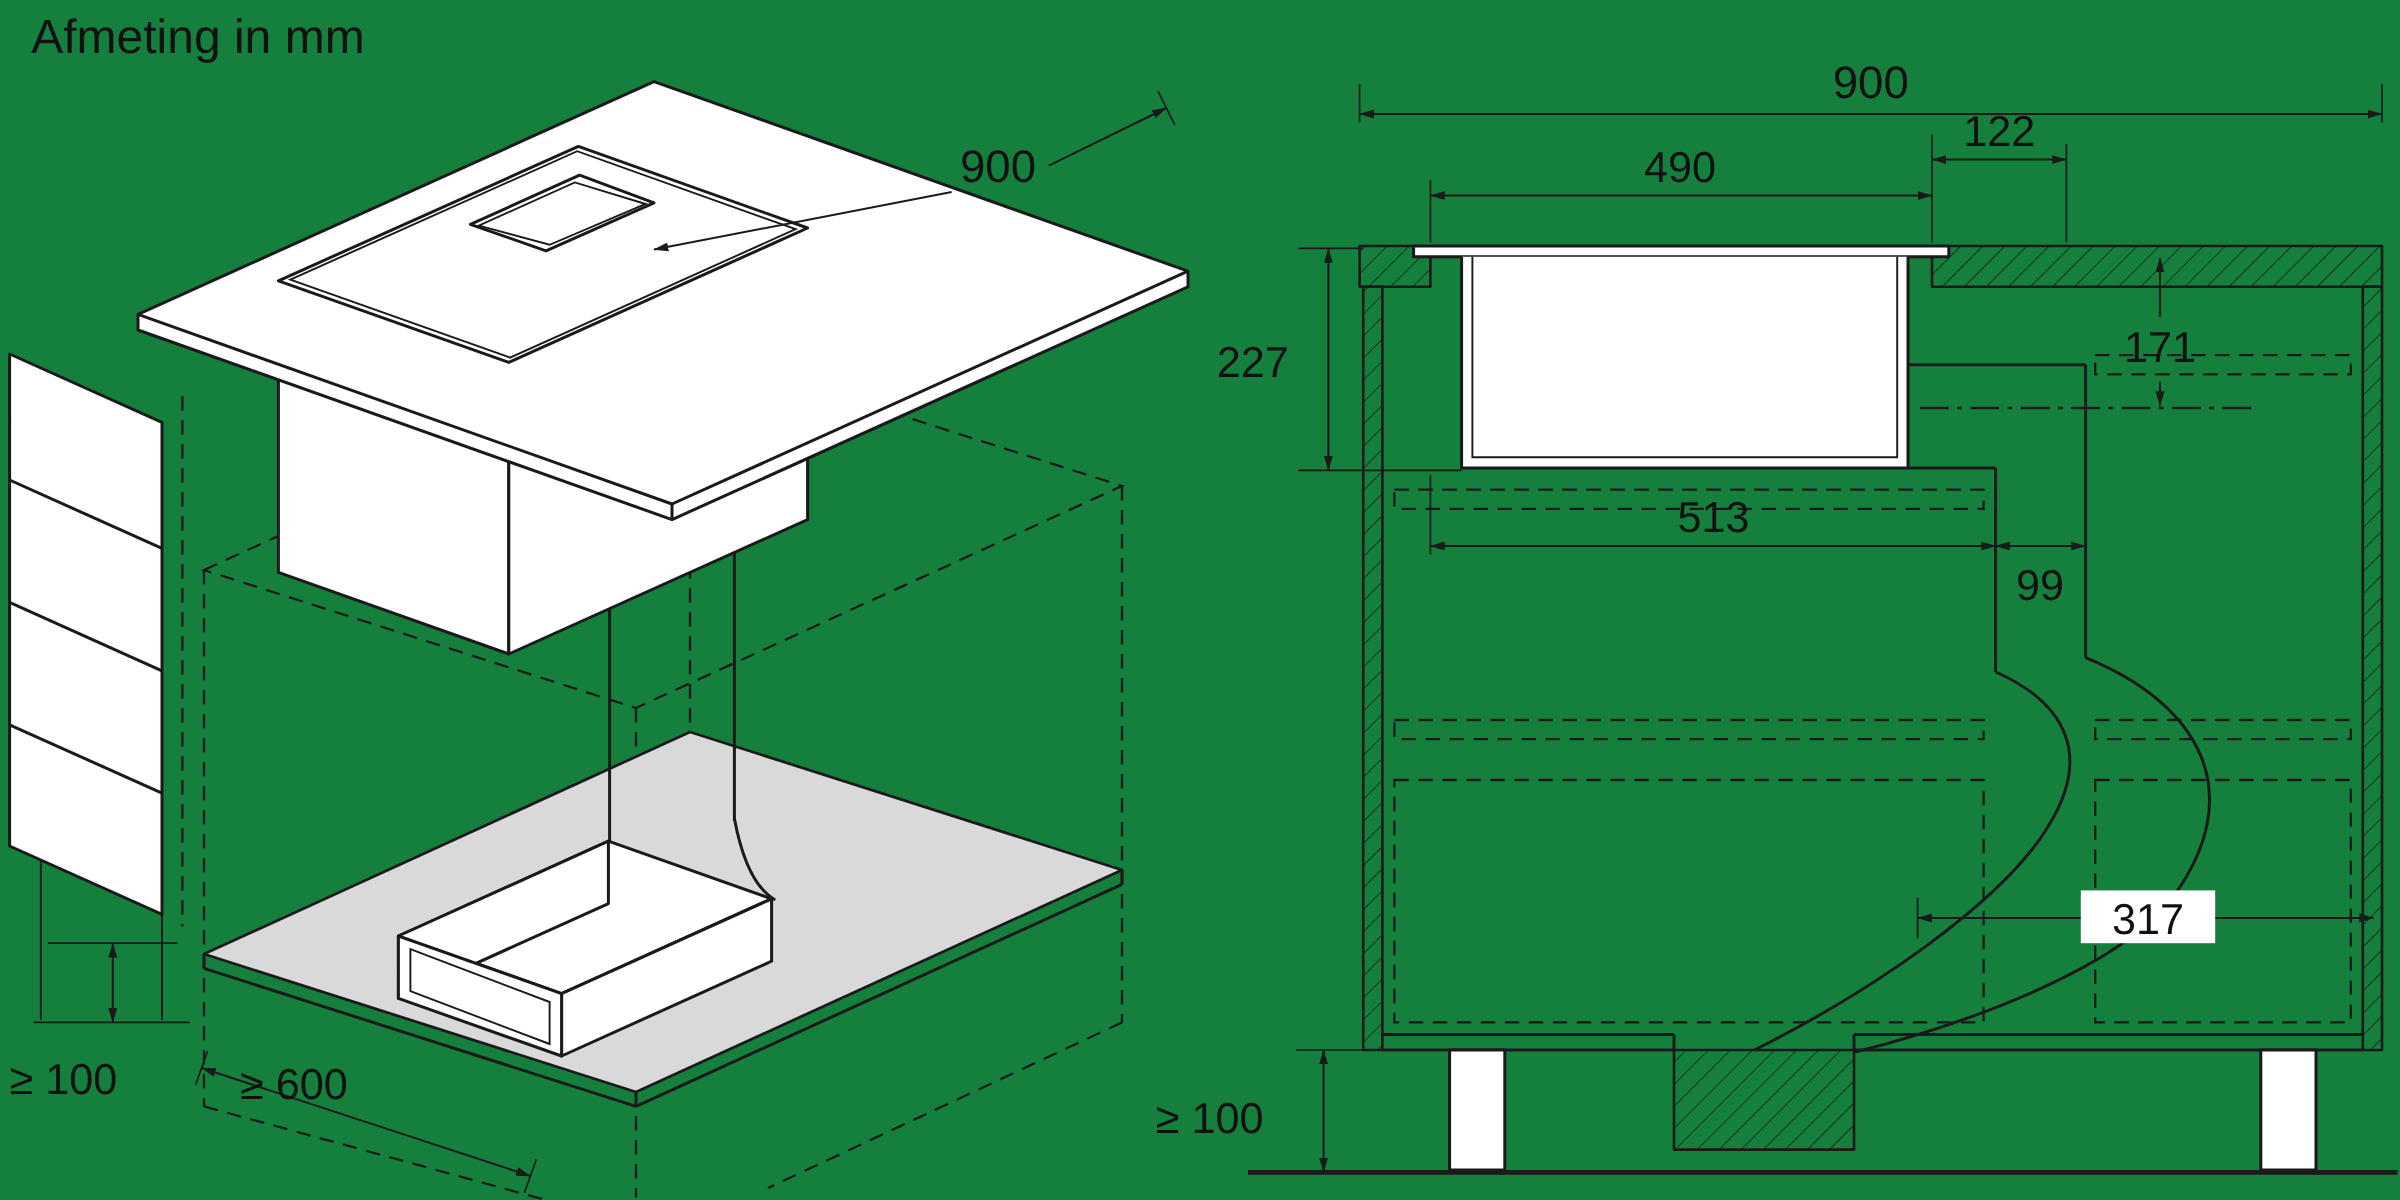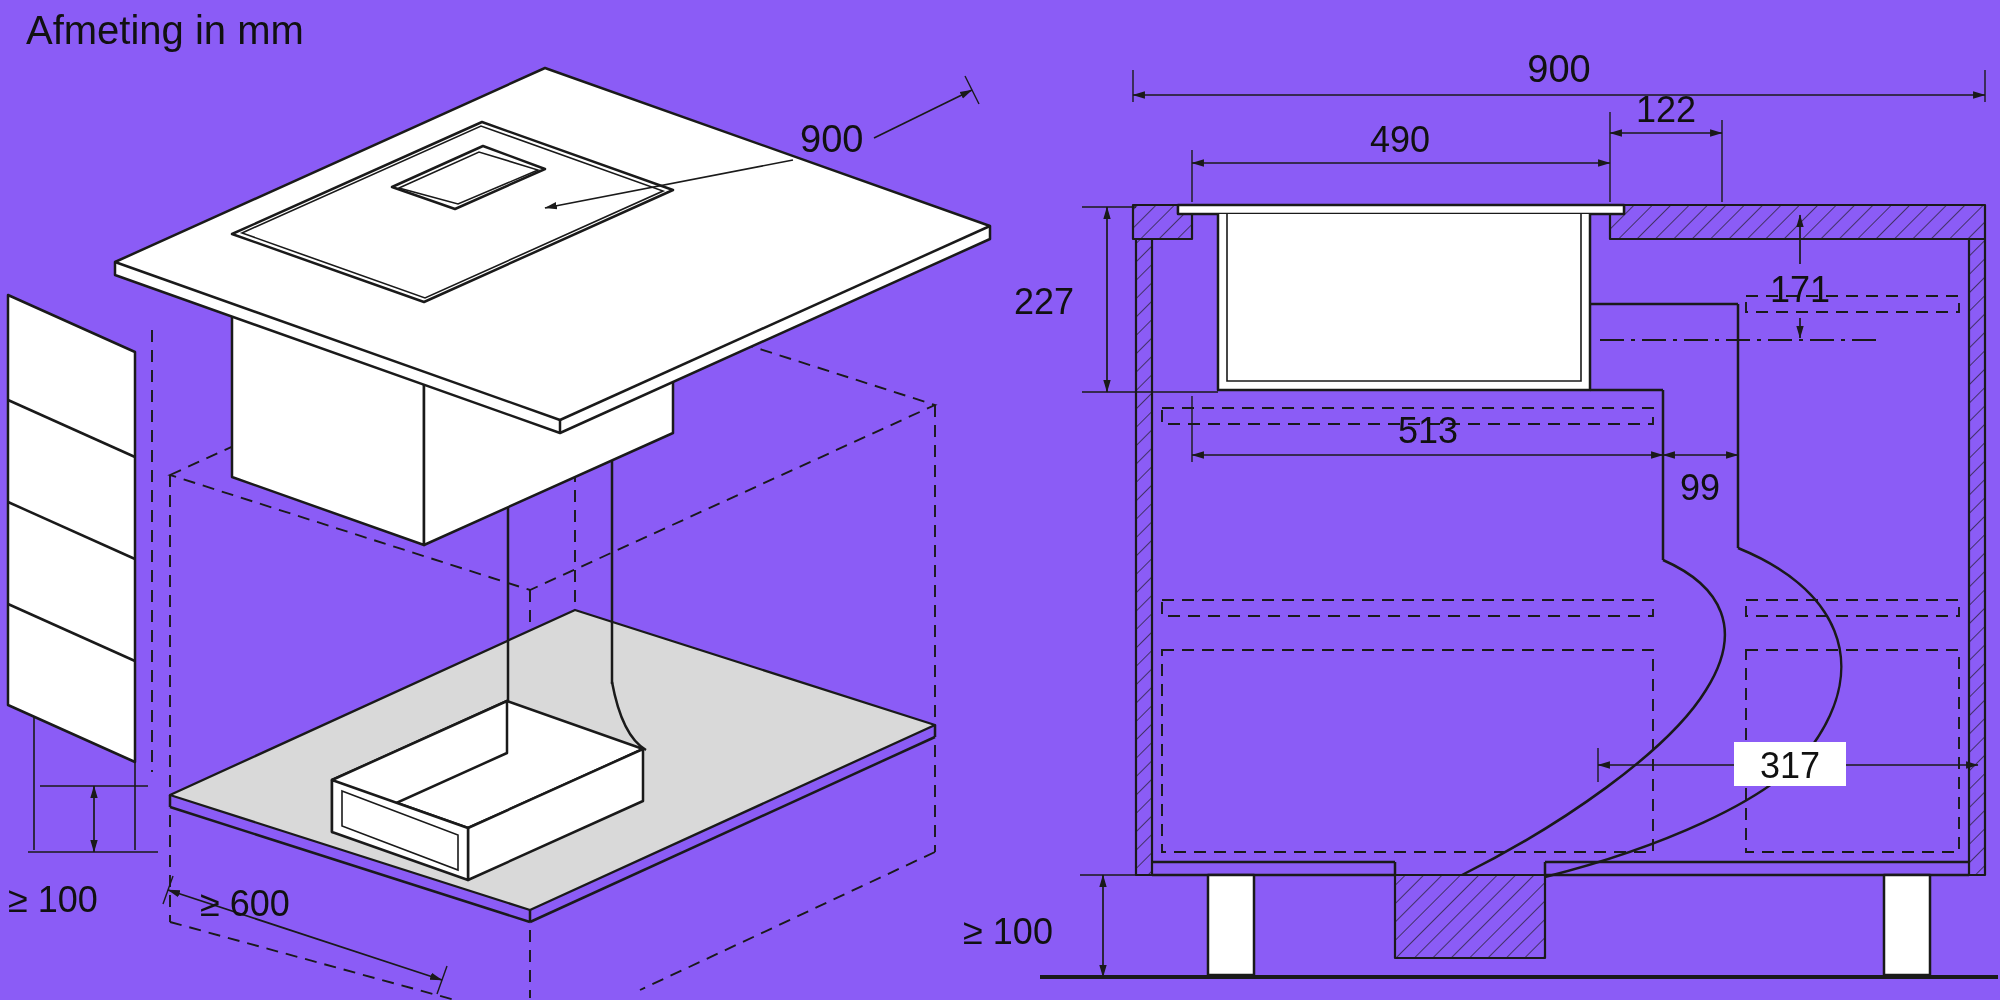--- a/index.html
+++ b/index.html
@@ -1,16 +1,16 @@
 <!DOCTYPE html>
 <html><head>
 <meta charset="utf-8">
 <style>
   html,body{margin:0;padding:0;background:#fff;}
-  .stage{position:relative;width:2000px;height:1000px;background:#8b5cf6;overflow:hidden;
+  .stage{position:relative;width:2000px;height:1000px;background:#15803d;overflow:hidden;
          font-family:"Liberation Sans",sans-serif;}
   svg{display:block}
   .ln{stroke:#1a1a1a;stroke-width:2.5;fill:none;stroke-linejoin:round}
   .ln-thin{stroke:#1a1a1a;stroke-width:1.6;fill:none}
   .fw{fill:#ffffff;stroke:#1a1a1a;stroke-width:2.5;stroke-linejoin:round}
   .gray{fill:#d9d9d9;stroke:#1a1a1a;stroke-width:2.3;stroke-linejoin:round}
   .dash{stroke:#1a1a1a;stroke-width:1.9;fill:none;stroke-dasharray:12 8}
   .dashdot{stroke:#1a1a1a;stroke-width:1.9;fill:none;stroke-dasharray:24 7 4 7}
   .dim{stroke:#1a1a1a;stroke-width:1.7;fill:none}
   .ext{stroke:#1a1a1a;stroke-width:1.4;fill:none}

